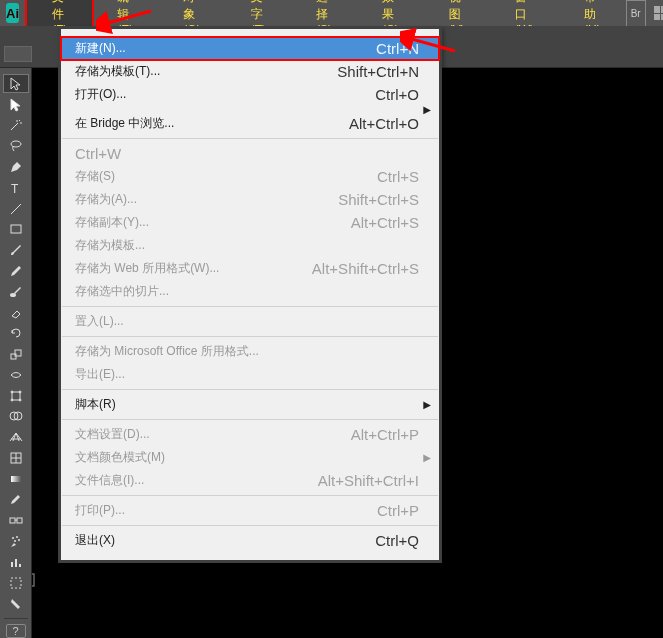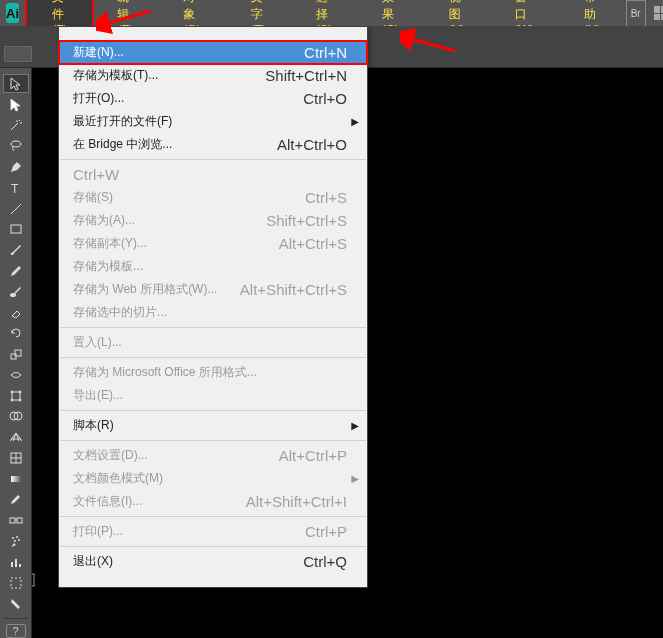--- a/index.html
+++ b/index.html
@@ -16,21 +16,21 @@
 .tribar span{width:14px;height:2px;background:#aaa}
 .workspace{display:flex;height:calc(100% - 26px)}
 .subbar{width:100%;height:42px;background:#434343;border-bottom:1px solid #2a2a2a;position:absolute;top:26px;left:0;z-index:0}
 .subbar-inner{height:16px;margin-top:20px;margin-left:4px;width:28px;background:#555;border:1px solid #666}
 .toolbar{width:32px;background:#535353;border-right:1px solid #2a2a2a;position:relative;z-index:2;margin-top:42px;display:flex;flex-direction:column;align-items:center;padding-top:6px;gap:2px}
 .tool{width:26px;height:24px;display:flex;align-items:center;justify-content:center;color:#ddd;cursor:default;position:relative}
 .tool.sel{background:#3a3a3a;border:1px solid #777}
 .tool svg{width:16px;height:16px}
 .tool-sep{width:24px;height:1px;background:#3a3a3a;margin:3px 0}
 .qmark{border:1px solid #888;border-radius:2px;width:20px;height:18px;color:#ccc;font-size:11px;display:flex;align-items:center;justify-content:center}
-.dropdown{position:absolute;top:26px;left:58px;width:310px;background:#f0f0f0;border:1px solid #404040;box-shadow:2px 2px 4px rgba(0,0,0,.3);z-index:10;padding:14px 0}
+.dropdown{position:absolute;top:26px;left:58px;width:384px;background:#f0f0f0;border:3px solid #404040;box-shadow:2px 2px 4px rgba(0,0,0,.3);z-index:10;padding:8px 0}
 .dd-item{display:flex;align-items:center;padding:3px 20px 3px 14px;color:#222;cursor:default;position:relative}
 .dd-item.hl{background:#4a90d9;color:#fff;outline:2px solid #ff0000;outline-offset:-1px}
 .dd-item.disabled{color:#9a9a9a}
 .dd-label{flex:1}
 .dd-shortcut{color:inherit;opacity:.9;font-size:15px}
 .dd-arrow{position:absolute;right:8px;font-size:10px}
 .dd-sep{height:1px;background:#d0d0d0;margin:3px 1px}
 .anno-arrow1{position:absolute;top:6px;left:96px;z-index:20}
 .anno-arrow2{position:absolute;top:26px;left:400px;z-index:20}
 .folder-icon{position:absolute;bottom:50px;left:12px;color:#666;z-index:1}
@@ -242,21 +242,20 @@
     </div>
     <div class="dd-item">
       <span class="dd-label">存储为模板(T)...</span>
       <span class="dd-shortcut">Shift+Ctrl+N</span>
     </div>
     <div class="dd-item">
       <span class="dd-label">打开(O)...</span>
       <span class="dd-shortcut">Ctrl+O</span>
     </div>
     <div class="dd-item">
-      <span class="dd-label">最近打开的文件(F)</span>
       <span class="dd-arrow">▶</span>
     </div>
     <div class="dd-item">
       <span class="dd-label">在 Bridge 中浏览...</span>
       <span class="dd-shortcut">Alt+Ctrl+O</span>
     </div>
     <div class="dd-sep"></div>
     <div class="dd-item disabled">
       <span class="dd-shortcut">Ctrl+W</span>
     </div>

